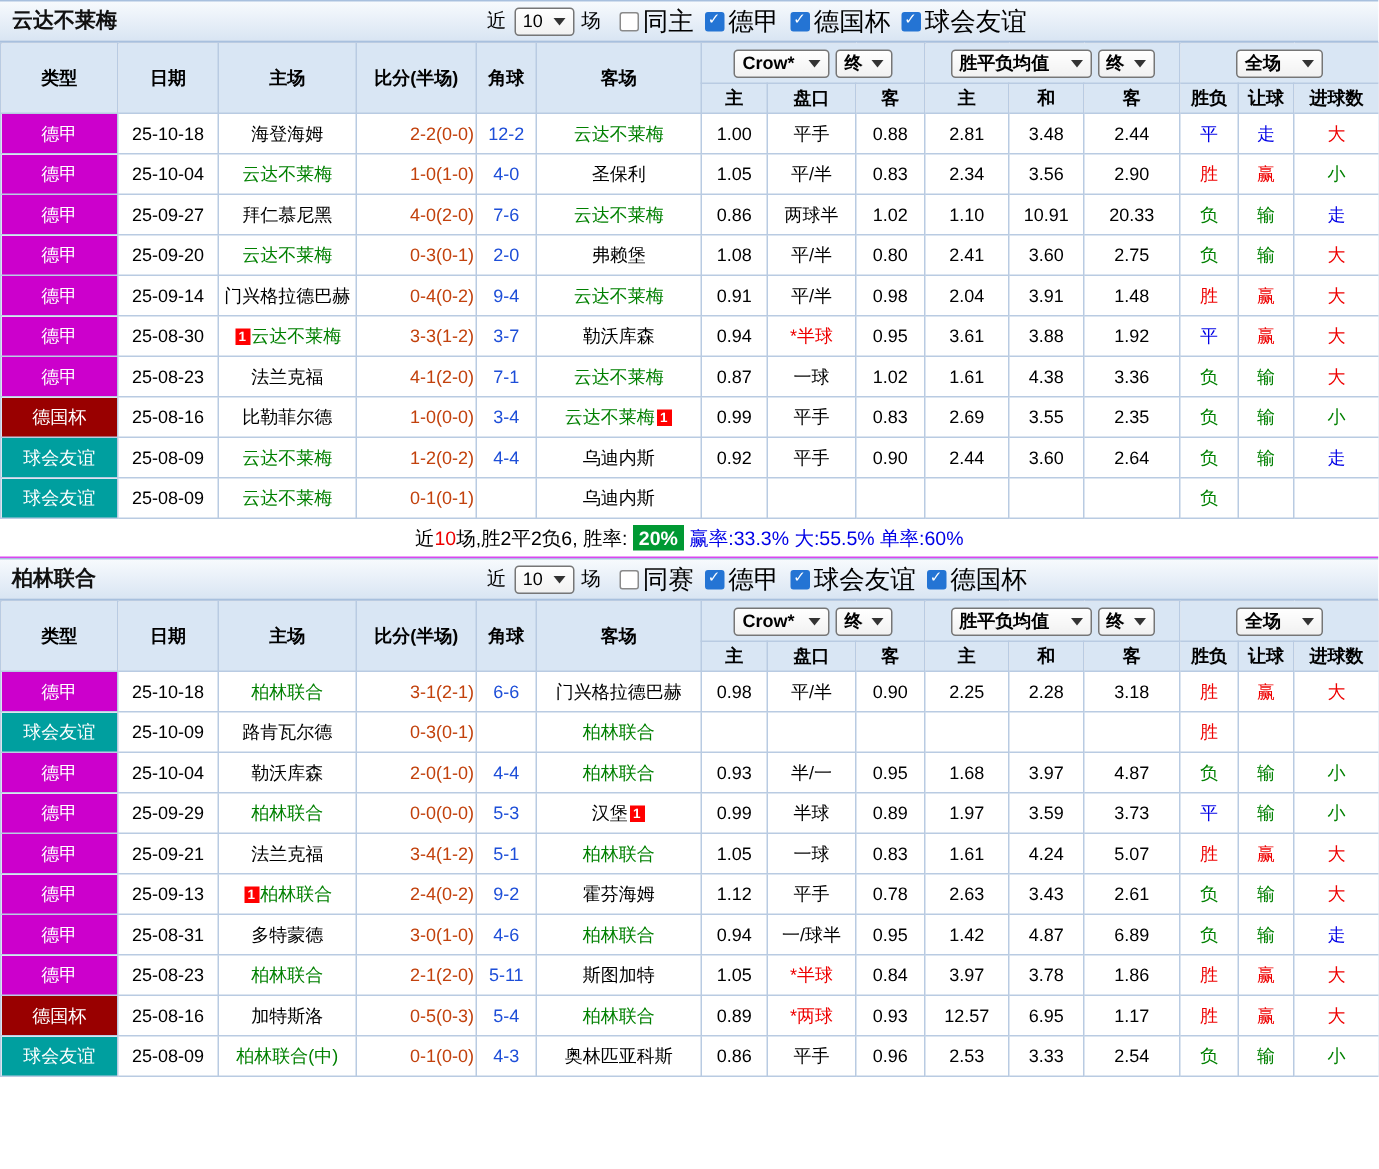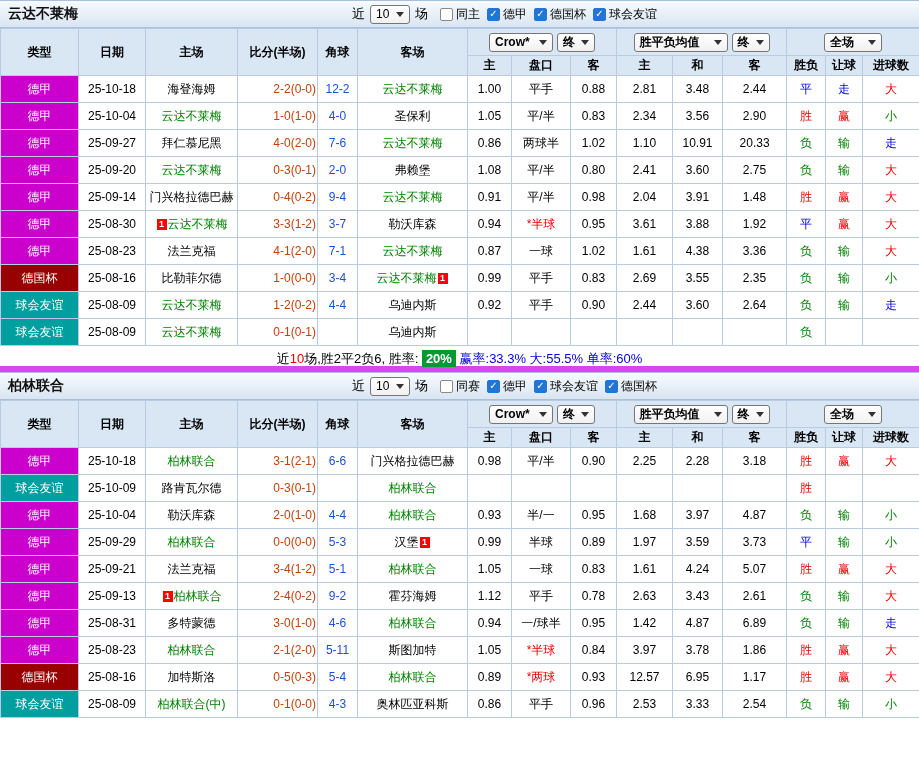--- a/index.html
+++ b/index.html
@@ -39,21 +39,21 @@
   .sel-avg{min-width:94px;}
   .sel-scope{min-width:58px;justify-content:space-between;}
 
   
   .checks{display:inline-flex;align-items:center;}
   .cb-item{display:inline-flex;align-items:center;gap:3px;margin-left:7px;cursor:pointer;}
   .cb{width:13px;height:13px;border:1px solid #8a8a8a;border-radius:2px;background:#fff;
       display:inline-flex;align-items:center;justify-content:center;
       font-size:10px;line-height:1;color:#fff;}
   .cb.on{background:#2474d4;border-color:#2474d4;}
-  .cb-label{font-size:12px;color:#000;}
+  .cb-label{font-size:17px;color:#000;}
 
   
   table{border-collapse:collapse;table-layout:fixed;width:919px;}
   th,td{border:1px solid #b9cbe2;text-align:center;overflow:hidden;white-space:nowrap;padding:0 1px;}
   thead th{background:#d9e6f4;font-weight:bold;font-size:12px;color:#000;}
   tr.h1 th{height:27px;}
   tr.h2 th{height:20px;}
   .group-cell{padding:2px 0;}
   .group-inner{display:flex;align-items:center;justify-content:center;gap:4px;}
   tbody td{height:27px;background:#fff;font-size:12px;}
@@ -66,21 +66,21 @@
   .team{cursor:pointer;}
   .team.green{color:#008000;}
   .c-red{color:#ee0000;}
   .c-green{color:#008000;}
   .c-blue{color:#0000e6;}
   .card-badge{display:inline-block;background:#f00;color:#fff;font-size:9px;font-weight:bold;
               line-height:11px;width:10px;height:11px;text-align:center;margin:0 1px;vertical-align:1px;}
 
   
   .summary{height:26px;line-height:26px;text-align:center;font-size:13px;
-           border-bottom:6px solid #d946ef;background:#fff;}
+           border-bottom:1px solid #d946ef;background:#fff;}
   .badge-green{background:#009933;color:#fff;padding:1px 4px;font-weight:bold;}
 </style>
 </head>
 <body>
 
 <div class="page">
 
 
   <div class="section">
     <div class="section-bar">

